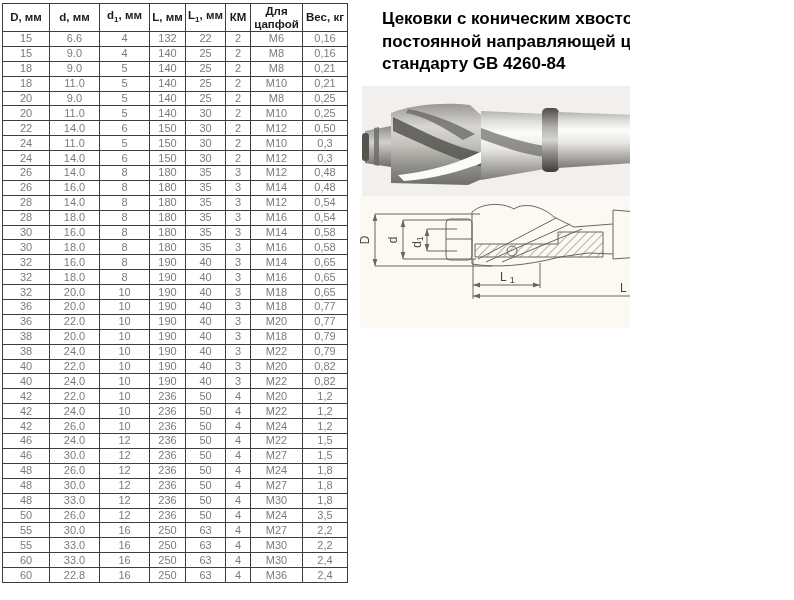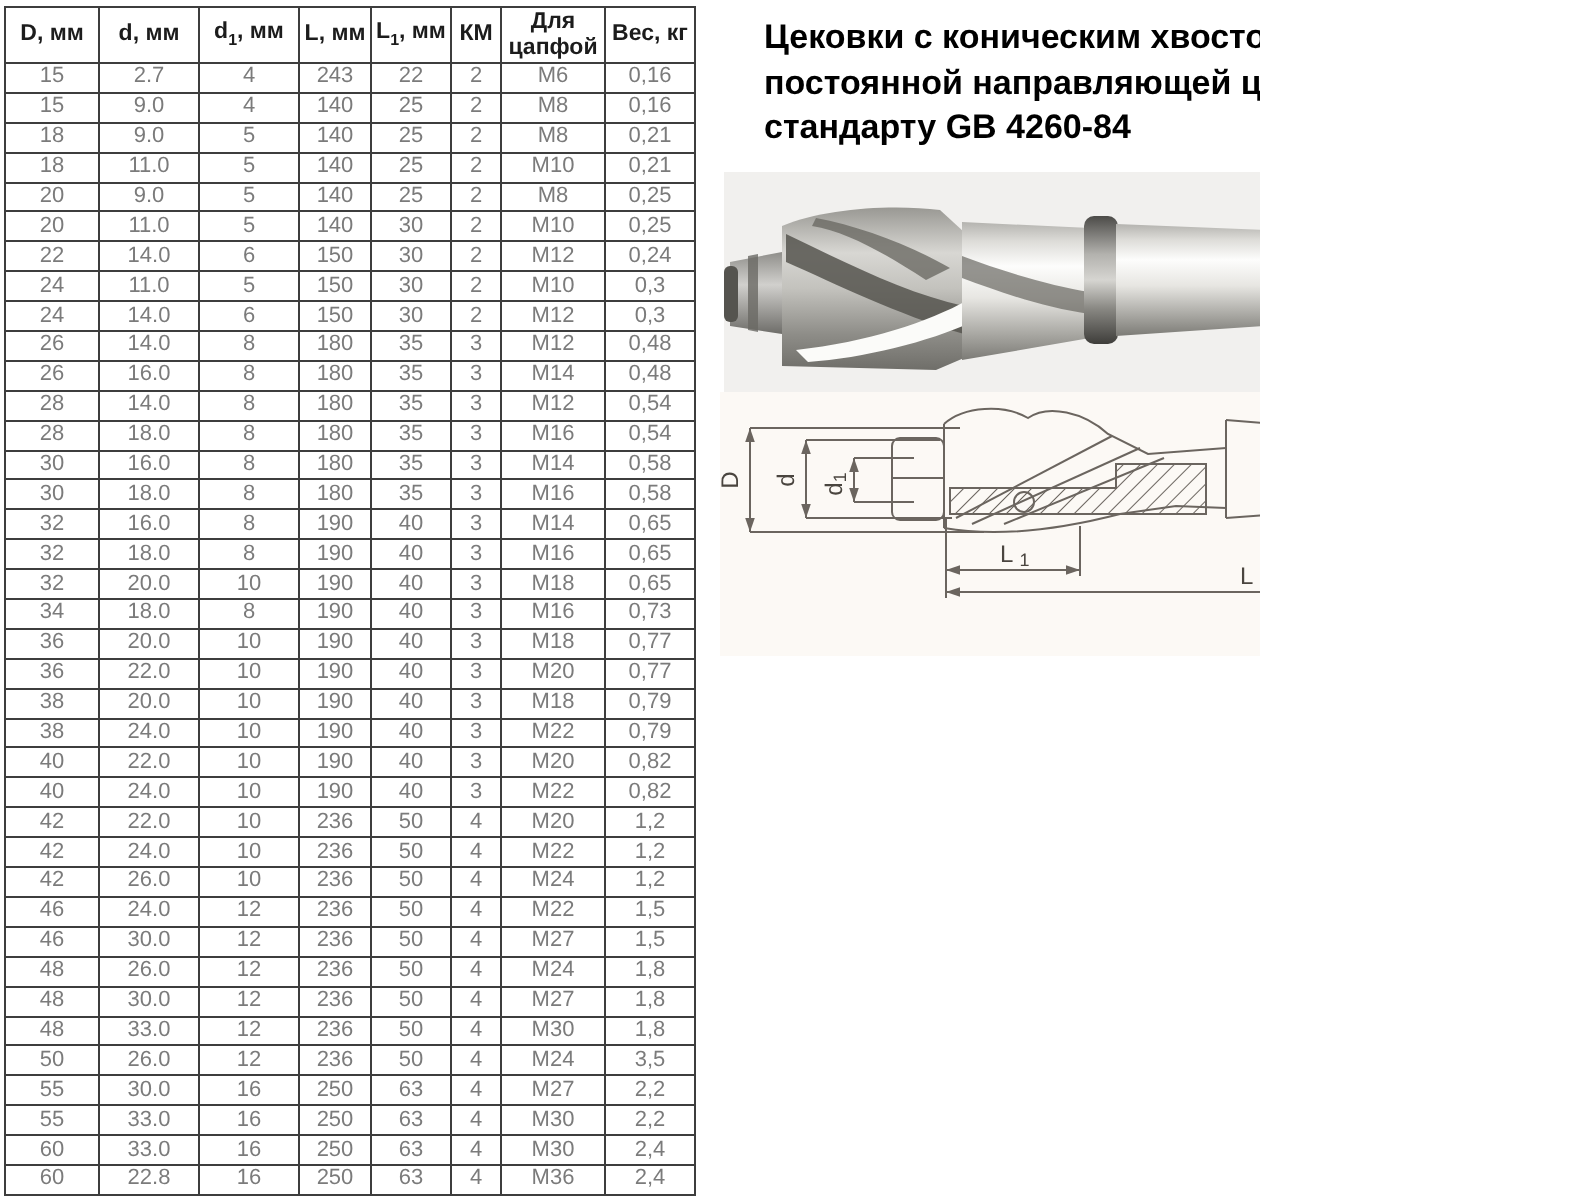--- a/index.html
+++ b/index.html
@@ -50,23 +50,23 @@
           <th><span>L</span><span>, мм</span></th>
           <th><span>L</span><sub>1</sub><span>, мм</span></th>
           <th><span>КМ</span></th>
           <th><span>Для цапфой</span></th>
           <th><span>Вес, кг</span></th>
         </tr>
     </thead>
     <tbody id="table-body">
         <tr>
           <td>15</td>
-          <td>2.7</td>
-          <td>4</td>
-          <td>243</td>
+          <td>6.6</td>
+          <td>4</td>
+          <td>132</td>
           <td>22</td>
           <td>2</td>
           <td>M6</td>
           <td>0,16</td>
         </tr>
         <tr>
           <td>15</td>
           <td>9.0</td>
           <td>4</td>
           <td>140</td>
@@ -116,21 +116,21 @@
           <td>0,25</td>
         </tr>
         <tr>
           <td>22</td>
           <td>14.0</td>
           <td>6</td>
           <td>150</td>
           <td>30</td>
           <td>2</td>
           <td>M12</td>
-          <td>0,24</td>
+          <td>0,50</td>
         </tr>
         <tr>
           <td>24</td>
           <td>11.0</td>
           <td>5</td>
           <td>150</td>
           <td>30</td>
           <td>2</td>
           <td>M10</td>
           <td>0,3</td>
@@ -227,30 +227,20 @@
         </tr>
         <tr>
           <td>32</td>
           <td>20.0</td>
           <td>10</td>
           <td>190</td>
           <td>40</td>
           <td>3</td>
           <td>M18</td>
           <td>0,65</td>
-        </tr>
-        <tr>
-          <td>34</td>
-          <td>18.0</td>
-          <td>8</td>
-          <td>190</td>
-          <td>40</td>
-          <td>3</td>
-          <td>M16</td>
-          <td>0,73</td>
         </tr>
         <tr>
           <td>36</td>
           <td>20.0</td>
           <td>10</td>
           <td>190</td>
           <td>40</td>
           <td>3</td>
           <td>M18</td>
           <td>0,77</td>

